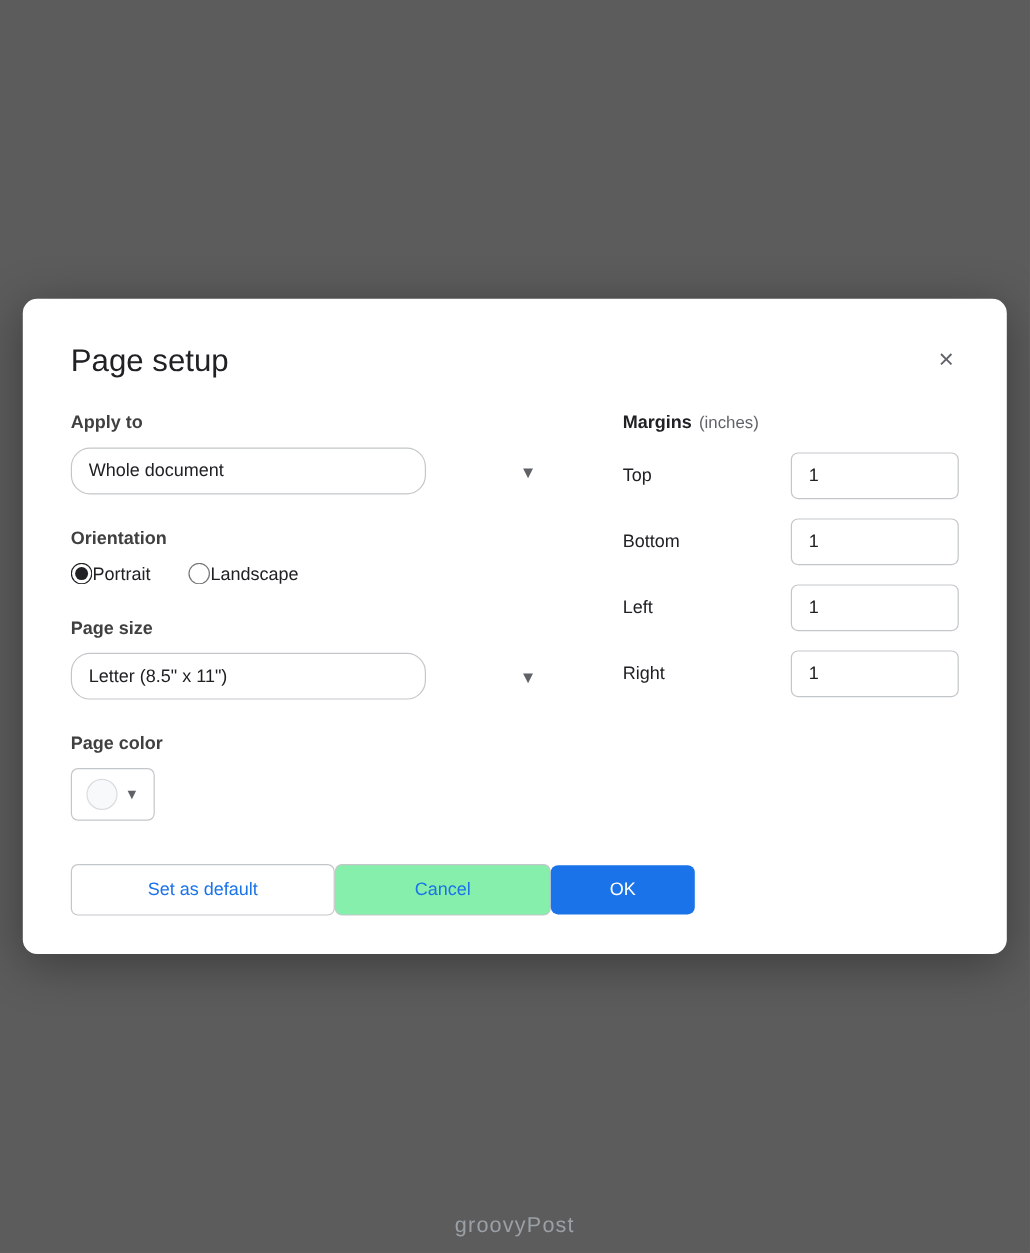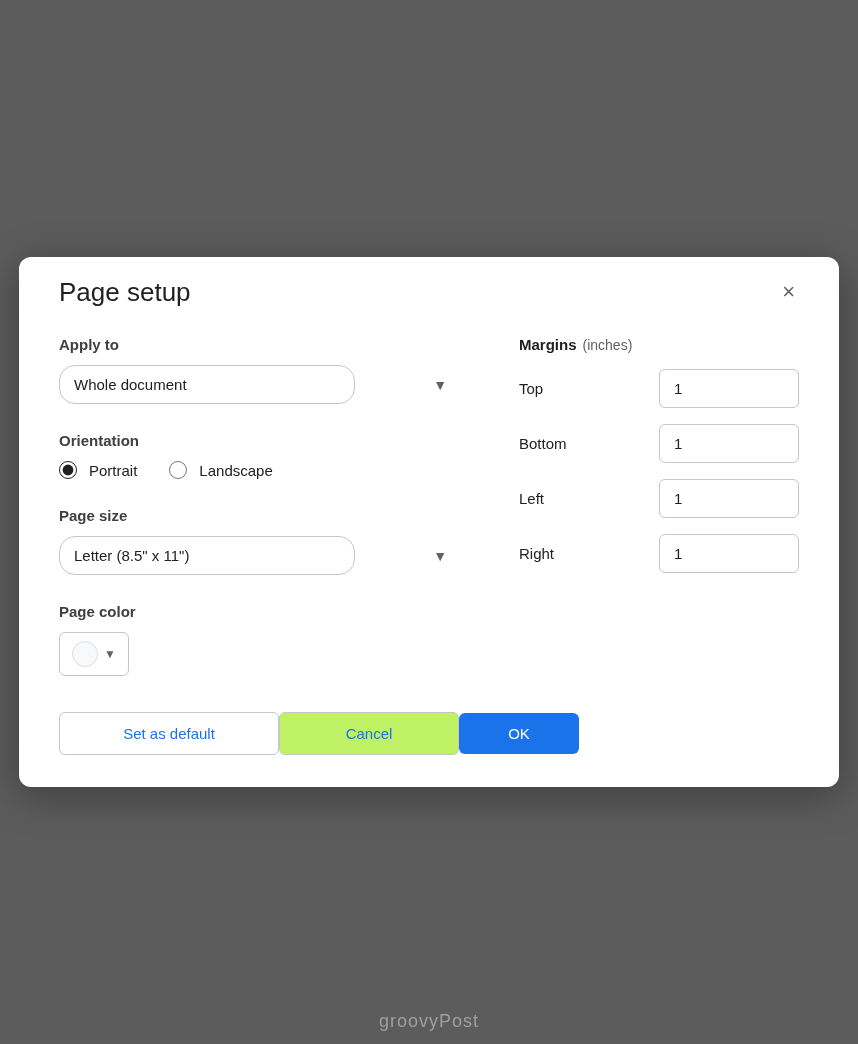--- a/index.html
+++ b/index.html
@@ -27,21 +27,21 @@
       pointer-events: none;
     }
 
     .dialog {
       position: relative;
       z-index: 10;
       background: #ffffff;
       border-radius: 12px;
       box-shadow: 0 8px 40px rgba(0,0,0,0.35);
       width: 820px;
-      padding: 20px 40px 32px 40px;
+      padding: 36px 40px 32px 40px;
     }
 
     .dialog-header {
       display: flex;
       justify-content: space-between;
       align-items: flex-start;
       margin-bottom: 28px;
     }
 
     .dialog-title {
@@ -118,21 +118,21 @@
 
     .orientation-row {
       display: flex;
       align-items: center;
       gap: 32px;
     }
 
     .radio-option {
       display: flex;
       align-items: center;
-      gap: 12px;
+      gap: 0;
       cursor: pointer;
       font-size: 15px;
       color: #202124;
     }
 
     .radio-option input[type="radio"] {
       width: 18px;
       height: 18px;
       accent-color: #202124;
       cursor: pointer;
@@ -223,21 +223,21 @@
       padding: 12px 24px;
       font-size: 15px;
       font-weight: 500;
       color: #1a73e8;
       cursor: pointer;
       flex: 1;
       max-width: 220px;
     }
 
     .btn-cancel {
-      background: #bef264;
+      background: #86efac;
       border: 1px solid #c4c7c9;
       border-radius: 6px;
       padding: 12px 24px;
       font-size: 15px;
       font-weight: 500;
       color: #1a73e8;
       cursor: pointer;
       flex: 1;
       max-width: 180px;
     }

